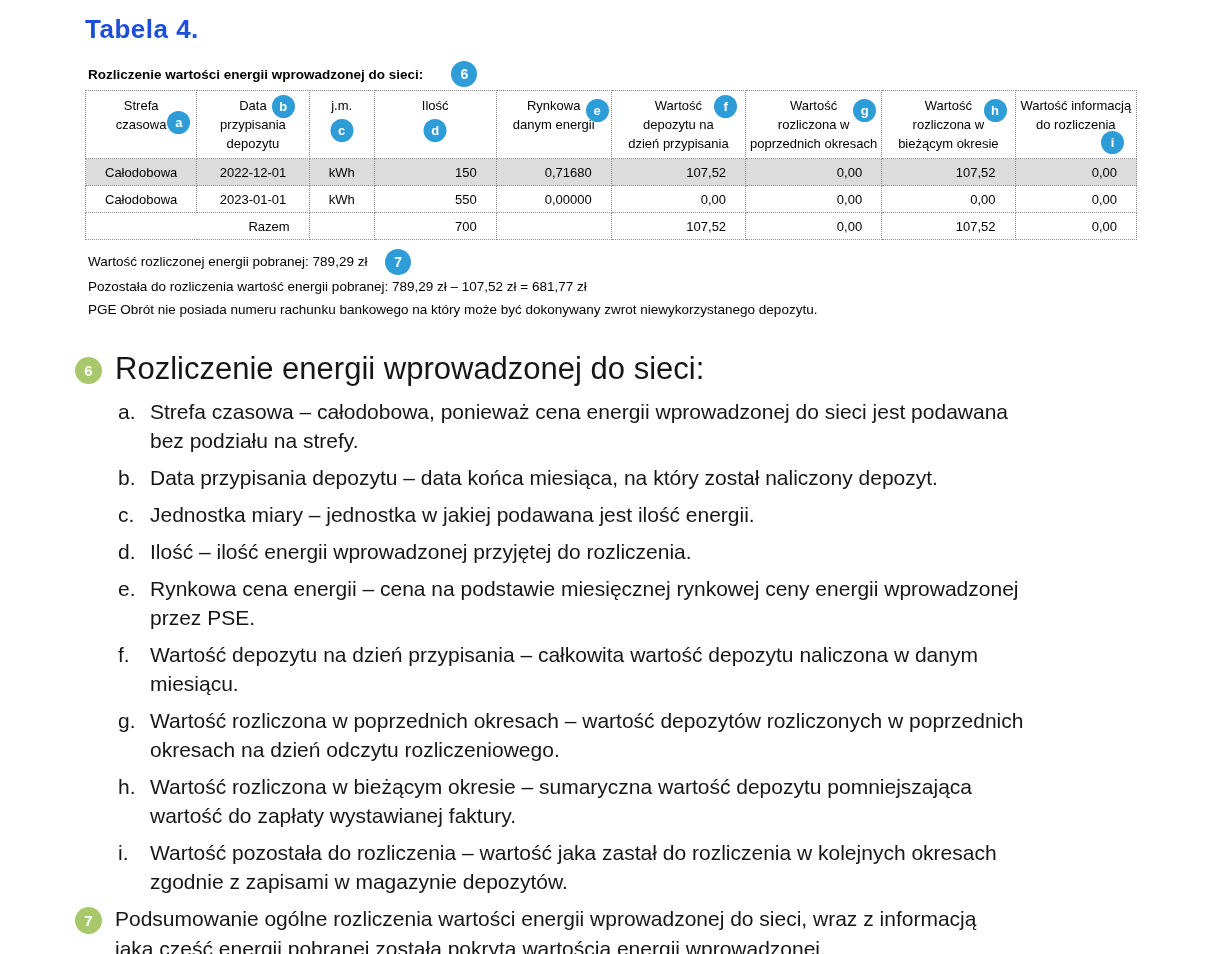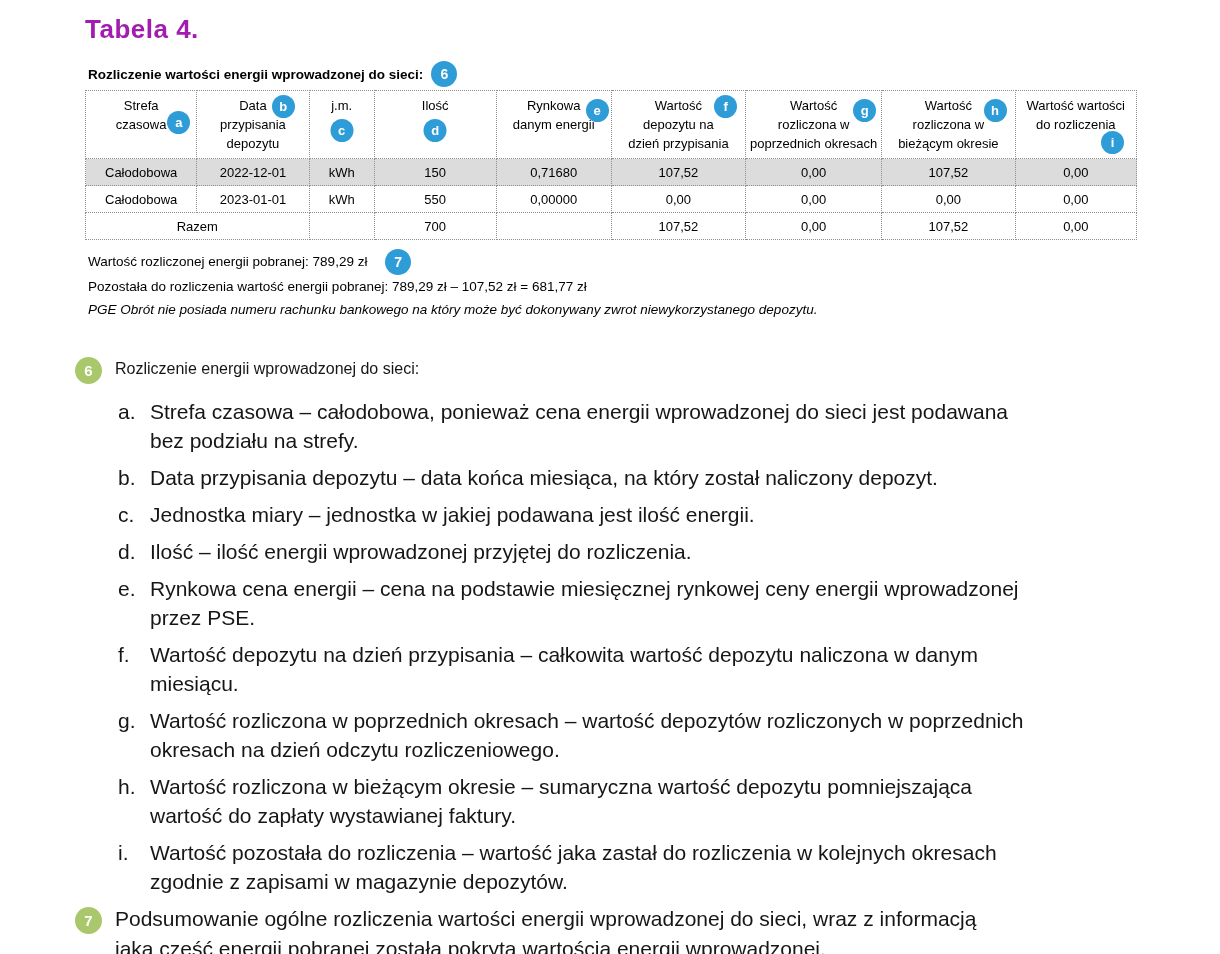--- a/index.html
+++ b/index.html
@@ -10,28 +10,28 @@
     color: #111;
     overflow: hidden;
   }
   .page { padding-top: 12px; }
 
   
   .doc-title {
     margin: 2px 0 16px 85px;
     font-size: 26px;
     font-weight: bold;
-    color: #a21caf;
+    color: #1d4ed8;
     letter-spacing: 0.5px;
   }
 
   
   .caption-row {
     margin: 0 0 3px 88px;
-    display: flex; align-items: center; gap: 8px;
+    display: flex; align-items: center; gap: 28px;
     font-size: 13.5px; font-weight: bold; color: #000;
   }
 
   
   .badge {
     display: inline-flex; align-items: center; justify-content: center;
     border-radius: 50%;
     background: #2e9cd6; color: #fff; font-weight: bold;
     font-family: "Liberation Sans", sans-serif;
     flex: 0 0 auto;
@@ -54,21 +54,21 @@
     font-weight: normal;
     vertical-align: top;
     text-align: center;
     position: relative;
     height: 68px;
     padding: 5px 2px;
     line-height: 19px;
   }
   table.deposit td { padding: 5px 19px; height: 27px; }
   .ctr { text-align: center; }
-  .num { text-align: center; }
+  .num { text-align: right; }
   tr.shaded td { background: #dcdcdc; }
   td.razem { padding-right: 4px; }
 
   
   .pos-a { right: 6px;  top: 20px; }
   .pos-b { right: 14px; top: 4px; }
   .pos-c { left: 50%; transform: translateX(-50%); top: 28px; }
   .pos-d { left: 50%; transform: translateX(-50%); top: 28px; }
   .pos-e { right: 2px;  top: 8px; }
   .pos-f { right: 8px;  top: 4px; }
@@ -76,27 +76,27 @@
   .pos-h { right: 8px;  top: 8px; }
   .pos-i { right: 12px; top: 40px; }
 
   
   .notes {
     margin: 9px 0 0 88px;
     font-size: 13.5px;
     line-height: 23px;
     color: #000;
   }
-  .notes .italic { font-style: italic; }
+  .notes .italic { }
 
   
   .explanations { margin: 33px 0 0 75px; color: #161616; }
   .exp-heading-row { display: flex; align-items: flex-start; gap: 13px; margin-bottom: 13px; }
   .exp-heading-row .badge { margin-top: 3px; }
-  .exp-heading { font-size: 16px; line-height: 30px; }
+  .exp-heading { font-size: 31px; line-height: 30px; }
   .exp-items { margin-left: 43px; }
   .exp-item { display: flex; margin-bottom: 8px; }
   .exp-letter { width: 32px; flex: 0 0 32px; font-size: 21px; line-height: 29px; }
   .exp-text {
     width: 1010px;
     font-size: 21px; line-height: 29px;
     white-space: pre-line;
   }
   .exp7-row { display: flex; align-items: flex-start; gap: 13px; margin-top: 3px; }
   .exp7-row .badge { margin-top: 3px; }
@@ -168,21 +168,21 @@
           <div>poprzednich okresach</div>
           <span class="badge b-letter pos-g">g</span>
         </th>
         <th>
           <div>Wartość</div>
           <div>rozliczona w</div>
           <div>bieżącym okresie</div>
           <span class="badge b-letter pos-h">h</span>
         </th>
         <th>
-          <div>Wartość wartości</div>
+          <div>Wartość informacją</div>
           <div>do rozliczenia</div>
           <span class="badge b-letter pos-i">i</span>
         </th>
       </tr>
     </thead>
     <tbody>
       <tr class="shaded">
         <td class="ctr">Całodobowa</td>
         <td class="ctr">2022-12-01</td>
         <td class="ctr">kWh</td>

